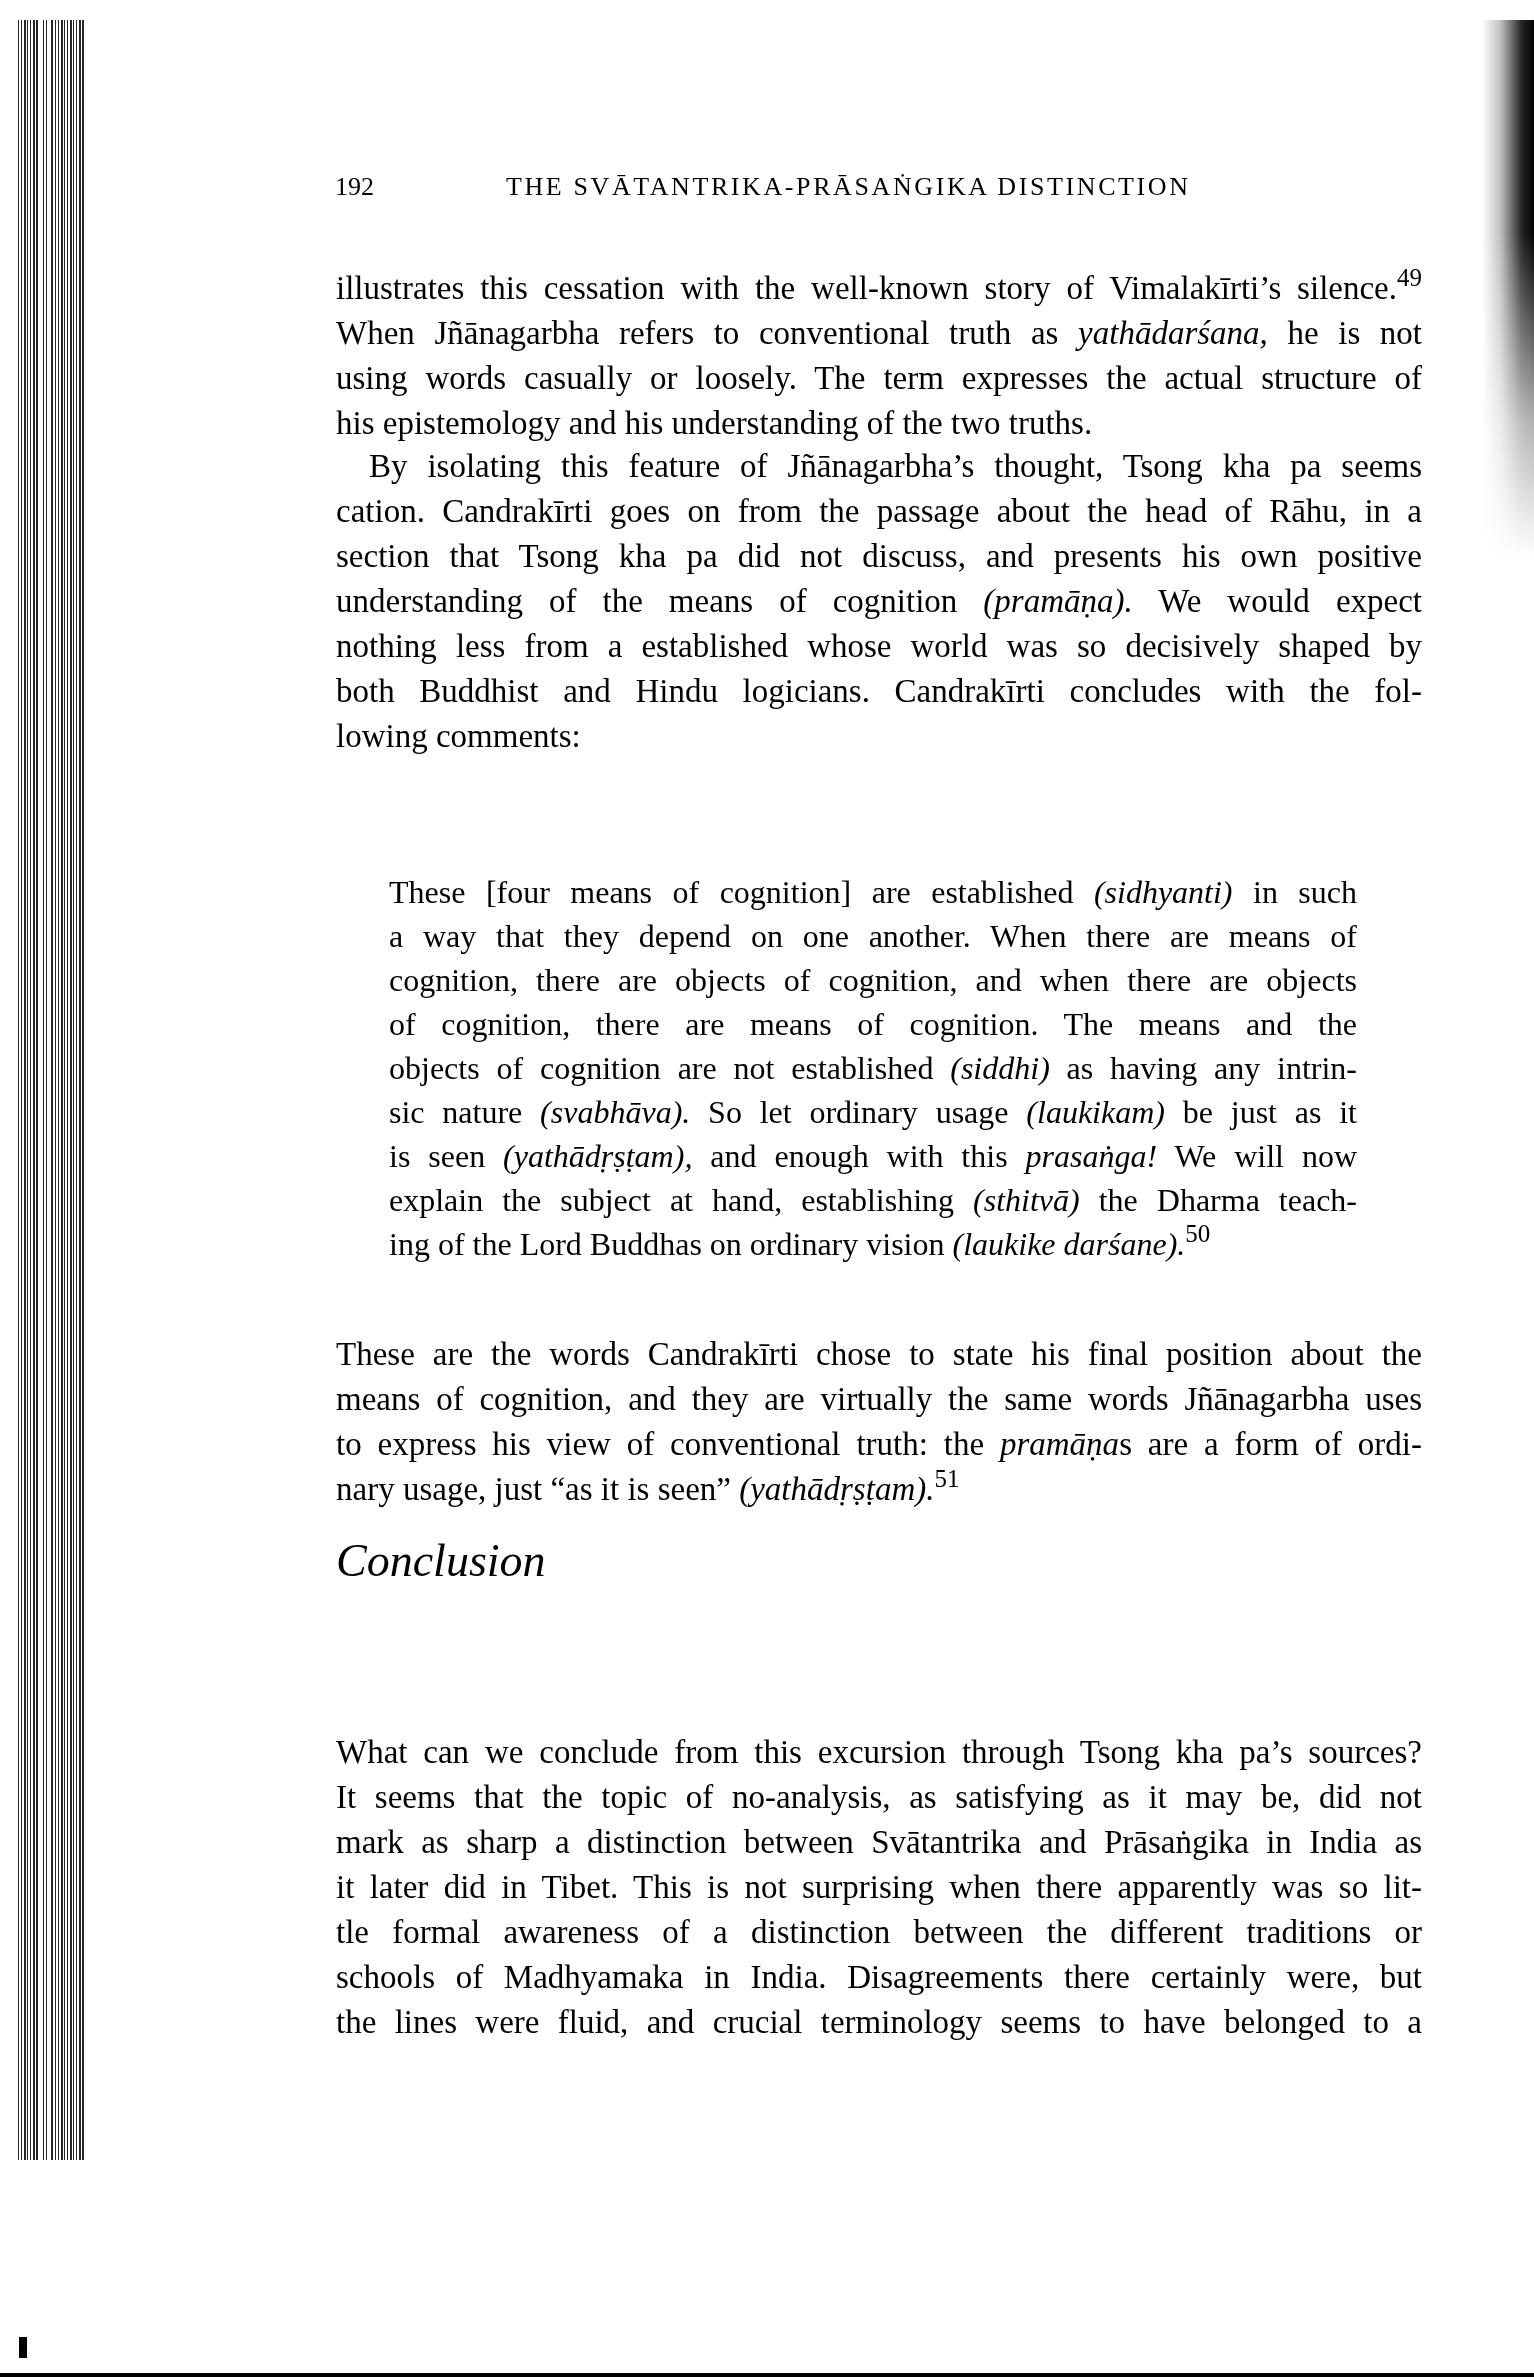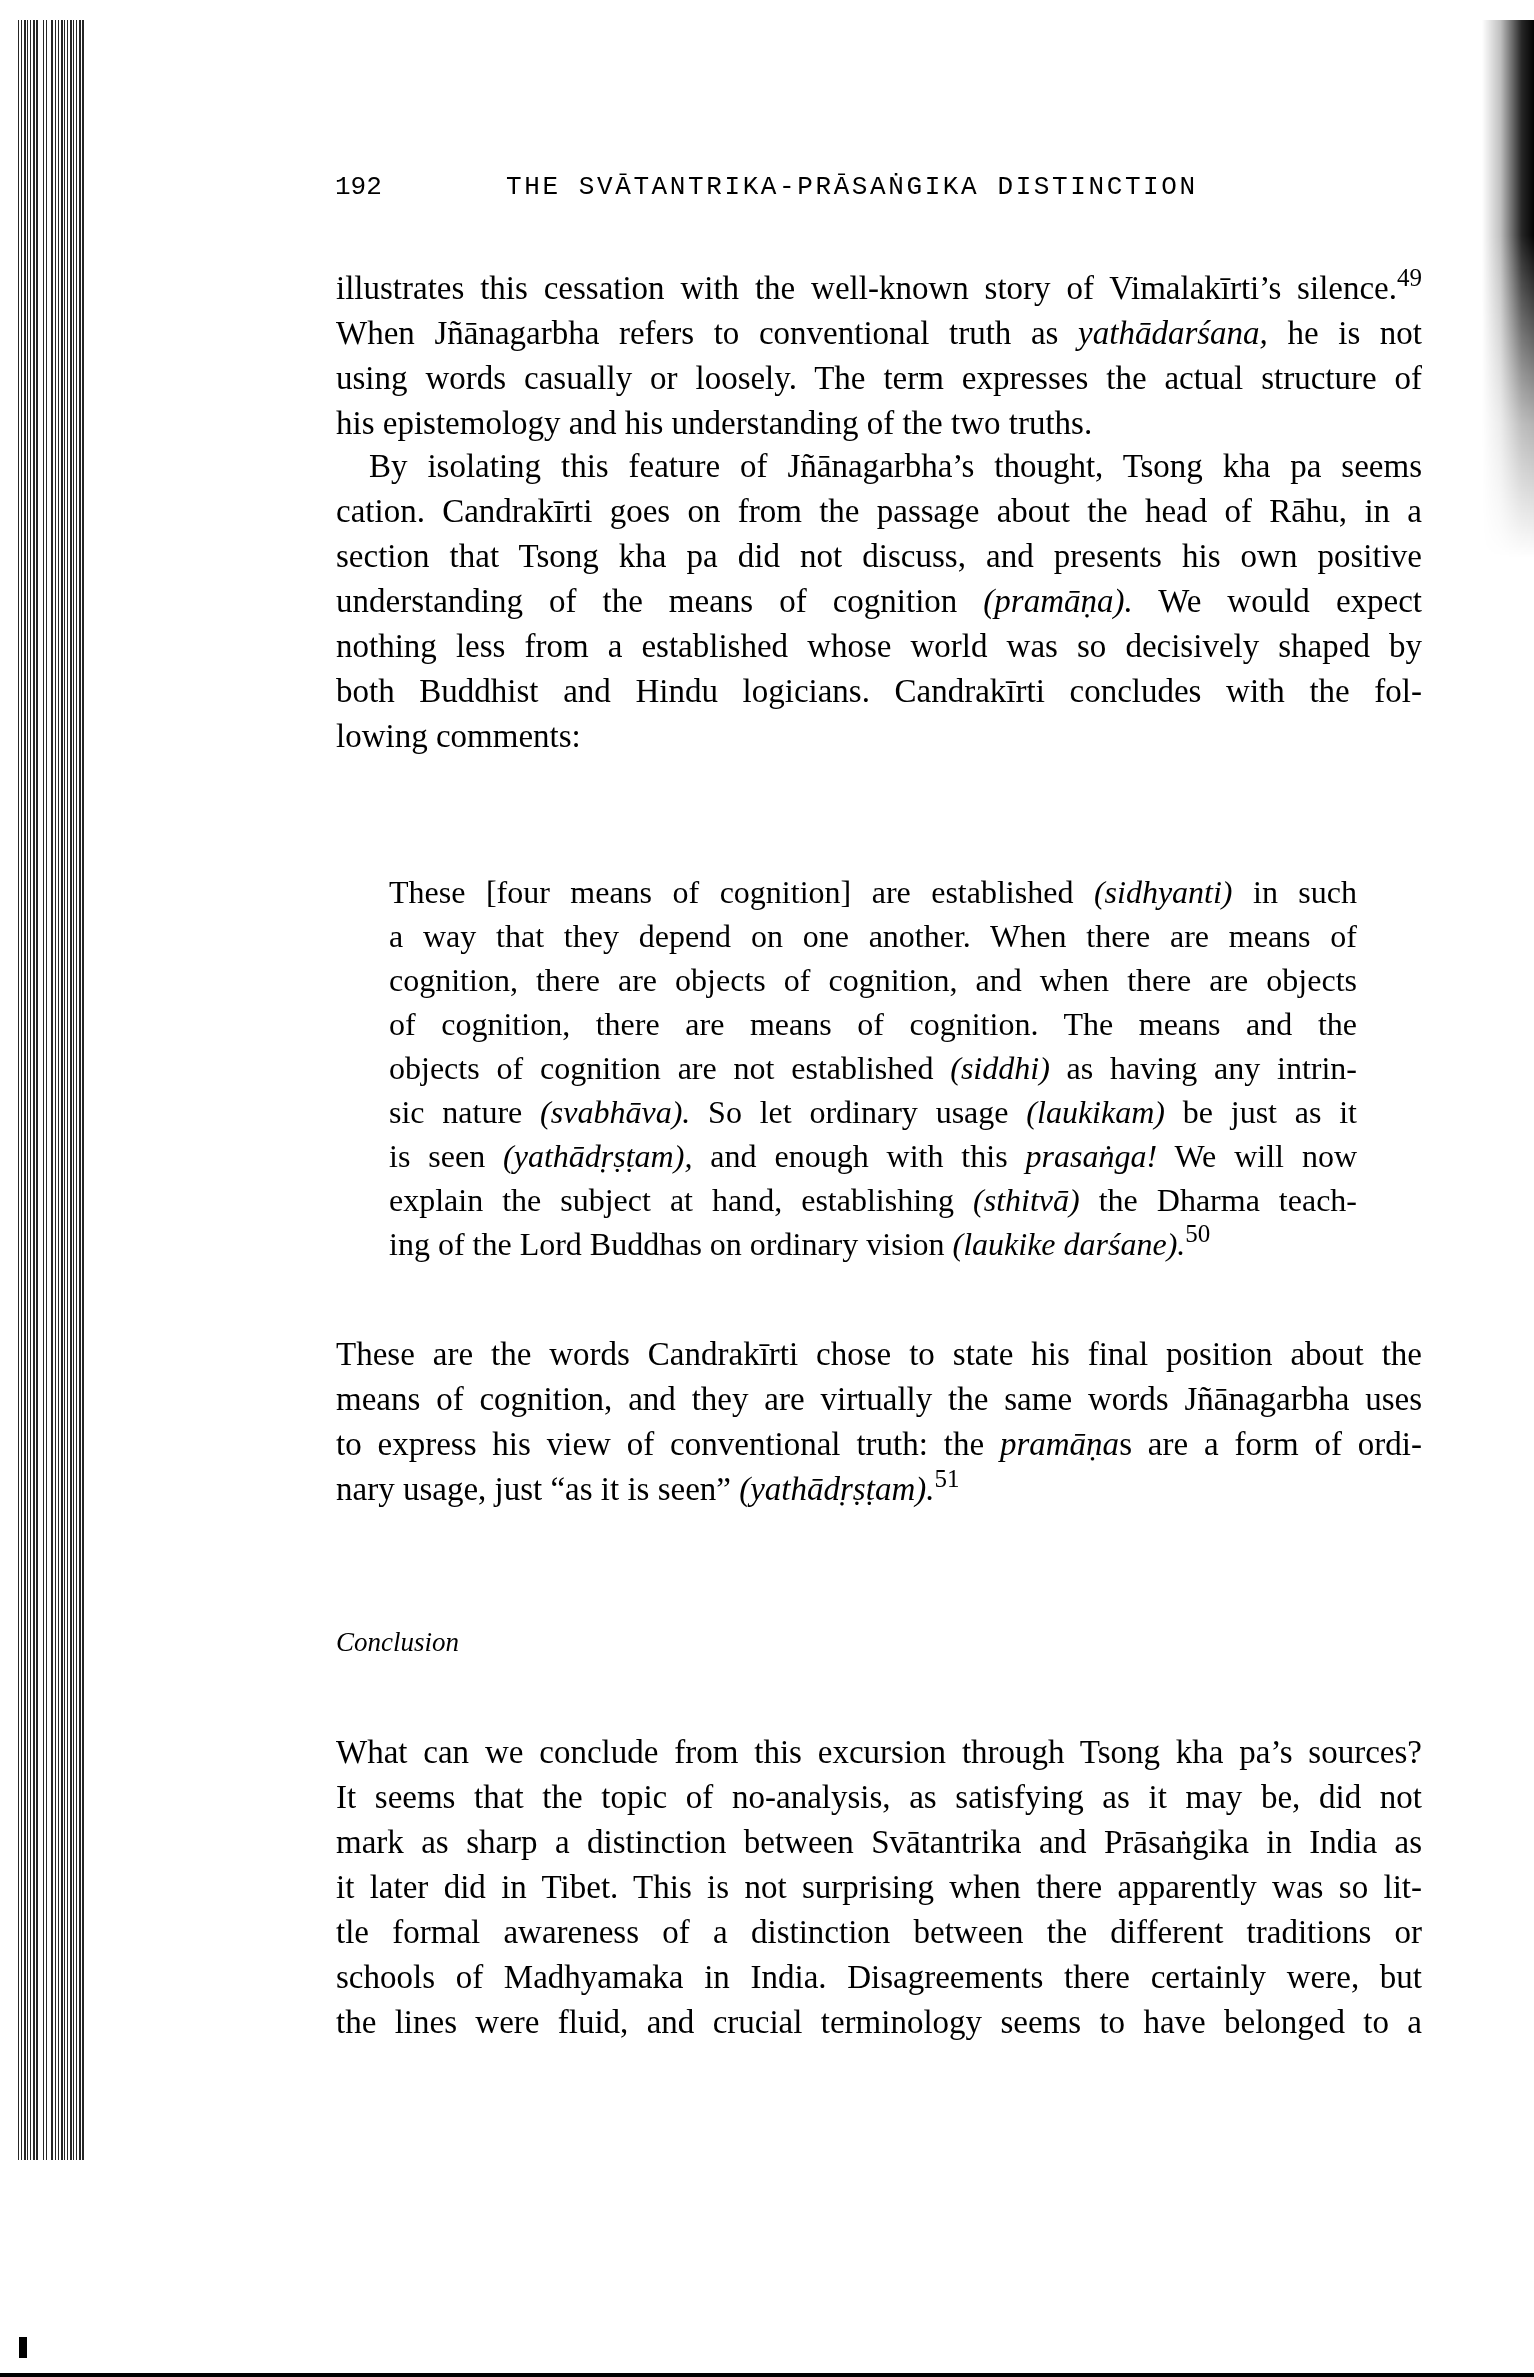--- a/index.html
+++ b/index.html
@@ -66,21 +66,20 @@
 
     
     .running-head {
       position: absolute;
       top: 172px;
       left: 335px;
       height: 39px;
       font-size: 26px;
       letter-spacing: 2px;
       white-space: nowrap;
-      font-family: Liberation Mono, monospace;
     }
     .running-head .folio {
       display: inline-block;
       width: 171px;
       font-size: 26px;
       letter-spacing: 0;
     }
     .running-head .title {
       display: inline-block;
       letter-spacing: 2.6px;
@@ -116,22 +115,22 @@
       width: 968px;
       top: 870px;
       font-size: 32px;
       line-height: 44px;
     }
     .blockquote .line { height: 44px; }
     .para-3 { top: 1332px; }
     .heading {
       position: absolute;
       left: 336px;
-      top: 1627px;
-      font-size: 27px;
+      top: 1534px;
+      font-size: 46px;
       font-style: italic;
     }
     .para-4 { top: 1730px; }
 
     em, .it { }
     sup {
       font-size: 25px;
       vertical-align: 0;
       position: relative;
       top: -13px;

